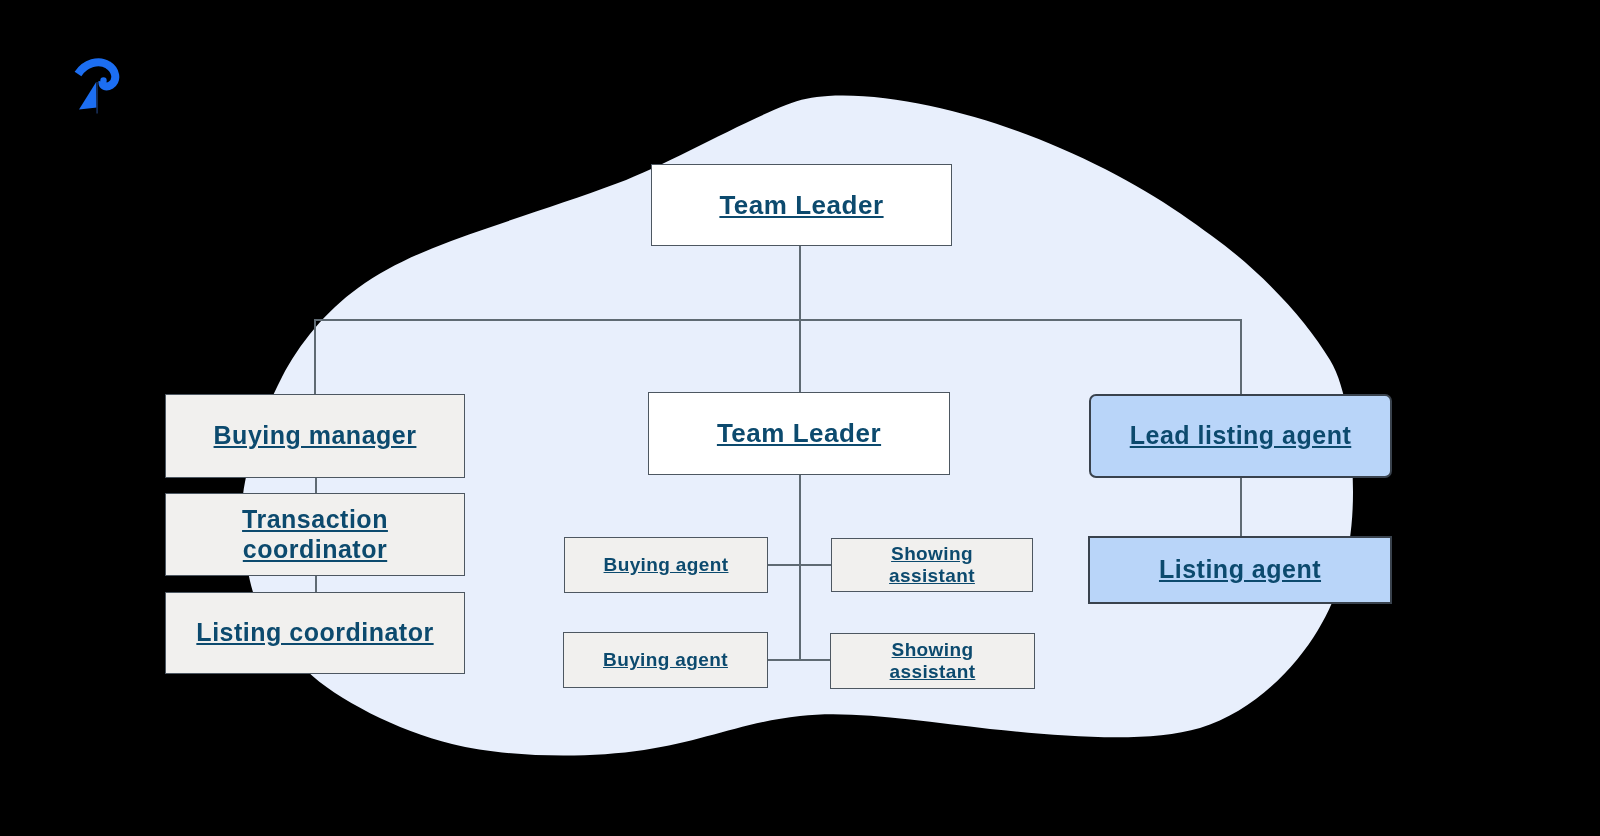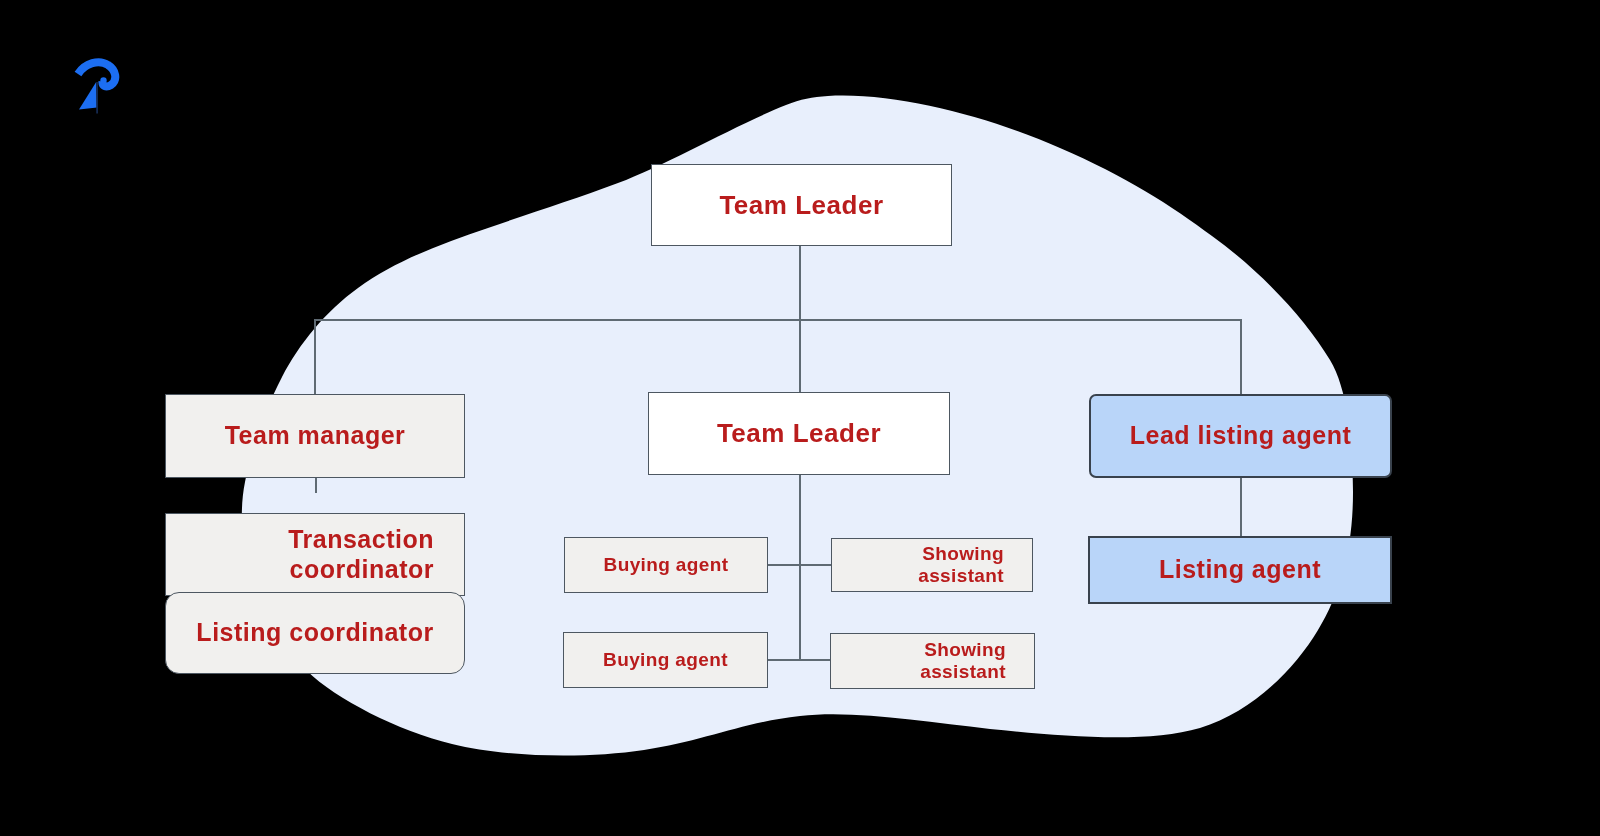--- a/index.html
+++ b/index.html
@@ -26,39 +26,40 @@
     position: absolute;
     left: 73px; top: 57px;
     width: 48px; height: 62px;
   }
   .node {
     position: absolute;
     box-sizing: border-box;
     display: flex;
     align-items: center;
     justify-content: center;
-    text-align: right;
-    color: #b91c1c;
+    text-align: center;
+    color: #0c4a6e;
     font-weight: 600;
     letter-spacing: 0.02em;
     line-height: 1.18;
     border: 1.5px solid #4d5761;
+    text-decoration: underline;
   }
   .node--white { background: #ffffff; }
   .node--gray  { background: #f1f0ee; }
   .node--blue  { background: #b9d5f9; border: 2px solid #39424d; }
   .node--lg { font-size: 26px; }
   .node--md { font-size: 25px; }
   .node--sm { font-size: 19px; font-weight: 600; }
 
   
   #n-root        { left: 651px;  top: 164px; width: 301px; height: 82px; }
   #n-admin       { left: 165px;  top: 394px; width: 300px; height: 84px; }
-  #n-transaction { left: 165px;  top: 493px; width: 300px; height: 83px; padding: 0 30px; margin-top: 20px; }
-  #n-listcoord   { left: 165px;  top: 592px; width: 300px; height: 82px; padding: 12px 30px; border-radius: 14px; }
+  #n-transaction { left: 165px;  top: 493px; width: 300px; height: 83px; padding: 0 30px; }
+  #n-listcoord   { left: 165px;  top: 592px; width: 300px; height: 82px; padding: 12px 30px; }
   #n-leader2     { left: 648px;  top: 392px; width: 302px; height: 83px; }
   #n-buy1        { left: 564px;  top: 537px; width: 204px; height: 56px; }
   #n-show1       { left: 831px;  top: 538px; width: 202px; height: 54px; padding: 0 28px; }
   #n-buy2        { left: 563px;  top: 632px; width: 205px; height: 56px; }
   #n-show2       { left: 830px;  top: 633px; width: 205px; height: 56px; padding: 0 28px; }
   #n-leadlisting { left: 1089px; top: 394px; width: 303px; height: 84px; border-radius: 7px; }
   #n-listing     { left: 1088px; top: 536px; width: 304px; height: 68px; }
 
   
   .line {
@@ -119,21 +120,21 @@
   <div class="line vline" id="l-right-down"></div>
   <div class="line vline" id="l-admin-tc"></div>
   <div class="line vline" id="l-tc-lc"></div>
   <div class="line vline" id="l-mid-down"></div>
   <div class="line hline" id="l-pair1"></div>
   <div class="line hline" id="l-pair2"></div>
   <div class="line vline" id="l-lead-list"></div>
 
   <div class="node node--white node--lg" id="n-root">Team Leader</div>
 
-  <div class="node node--gray node--md" id="n-admin">Team manager</div>
+  <div class="node node--gray node--md" id="n-admin">Buying manager</div>
 
   <div class="node node--gray node--md" id="n-transaction">Transaction coordinator</div>
 
   <div class="node node--gray node--md" id="n-listcoord">Listing coordinator</div>
 
   <div class="node node--white node--lg" id="n-leader2">Team Leader</div>
 
   <div class="node node--gray node--sm" id="n-buy1">Buying agent</div>
 
   <div class="node node--gray node--sm" id="n-show1">Showing assistant</div>

